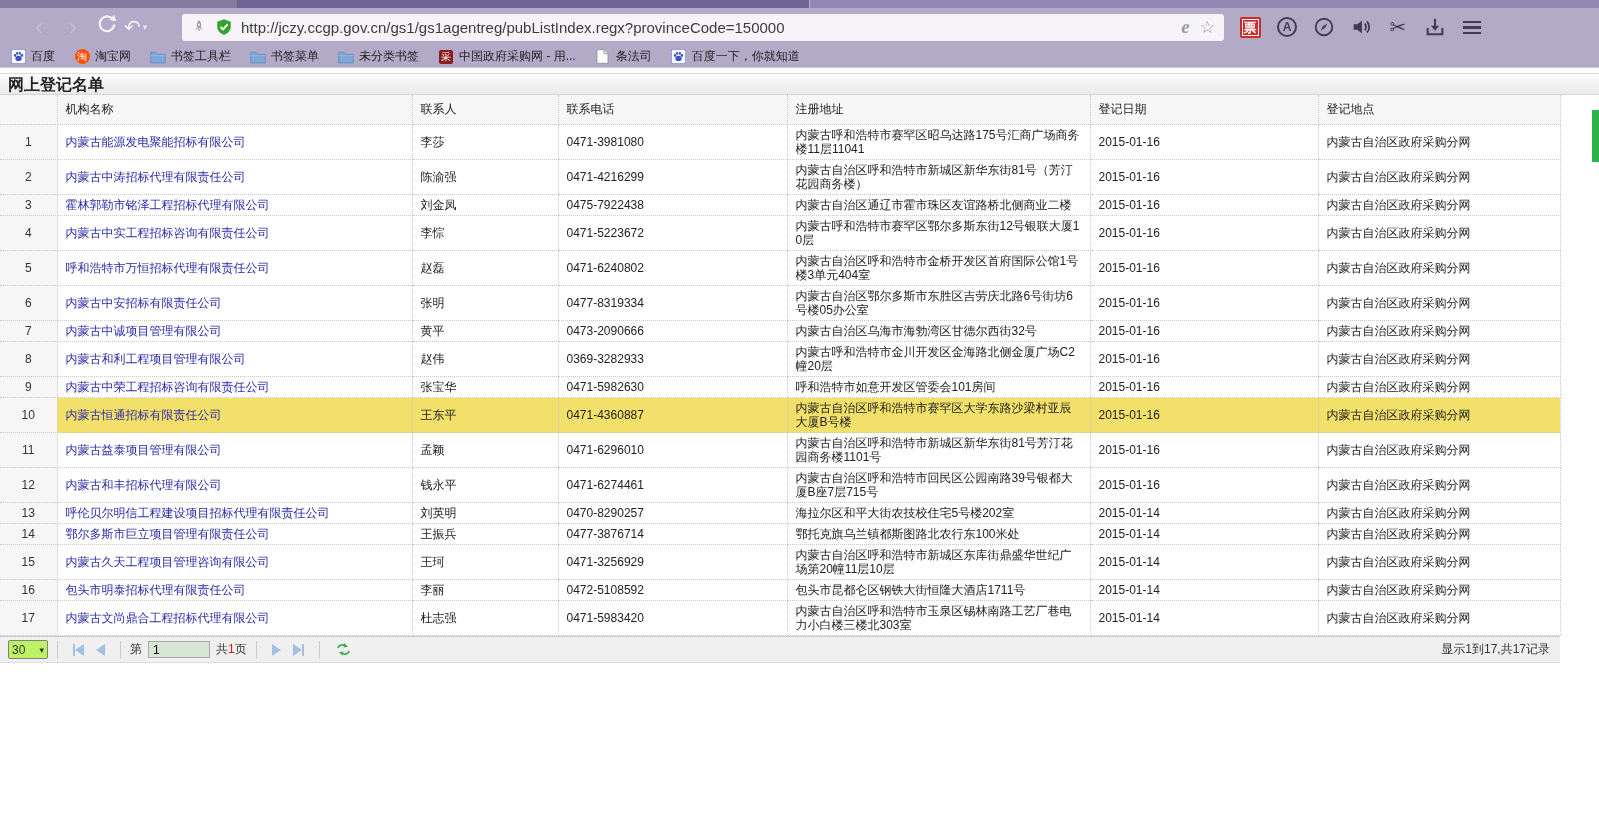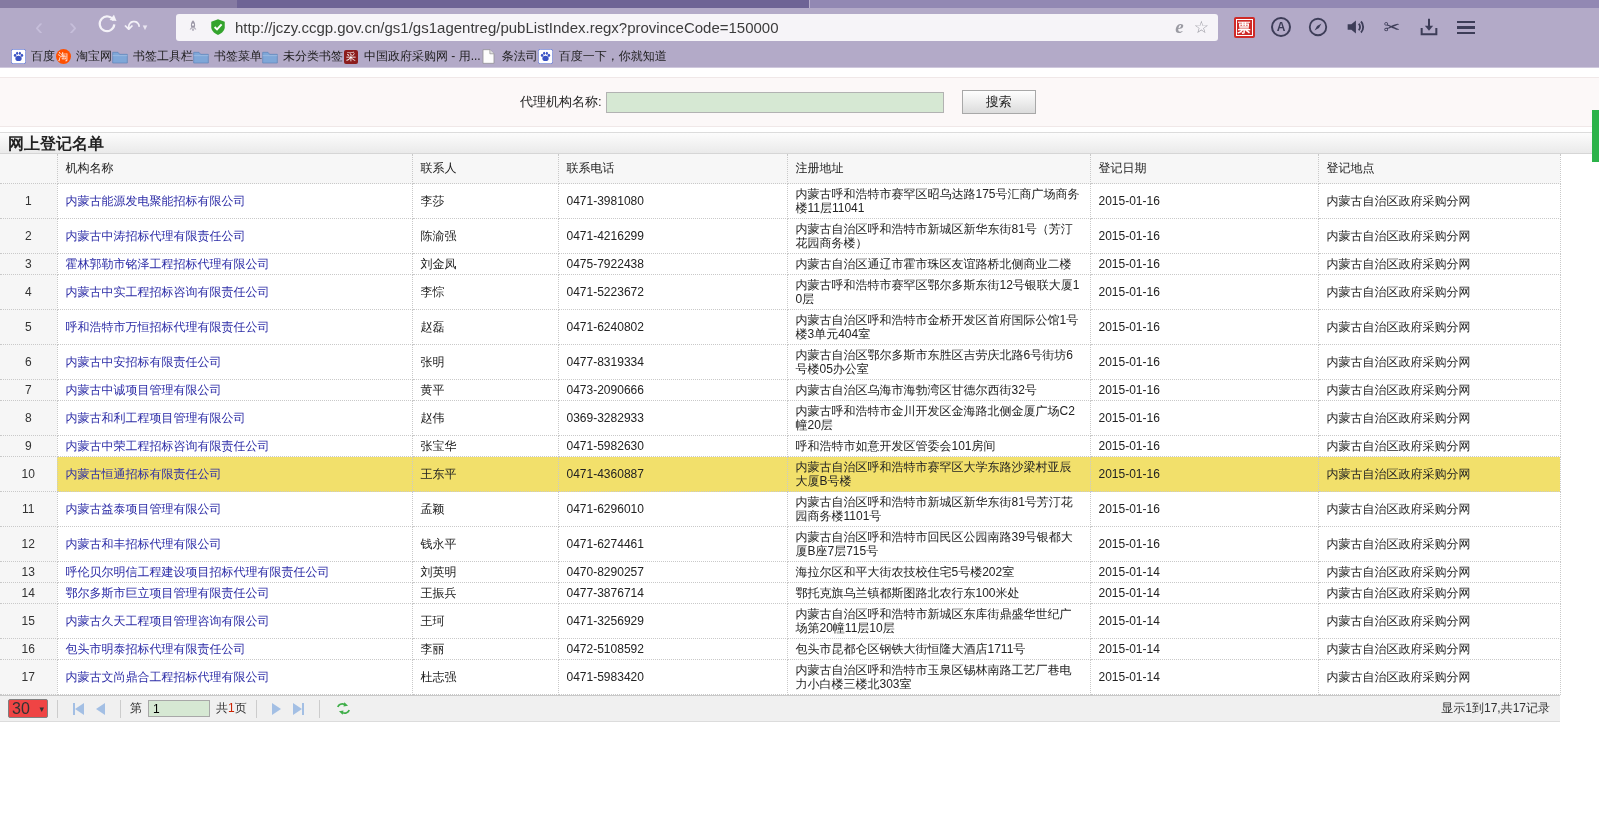--- a/index.html
+++ b/index.html
@@ -12,38 +12,38 @@
   .titlebar .seg2 { width:573px; background:#6e6395; border-right:1px solid #b9b0cc; }
   .titlebar .seg3 { flex:1; background:#9288b3; }
 
   
   .toolbar { height:38px; background:#b3aac8; display:flex; align-items:center; padding:0 10px 0 22px; }
   .navbtn { width:34px; text-align:center; font-size:24px; line-height:30px; color:#cdc6dd; cursor:default; }
   .navbtn.lite { color:#c6beda; }
   .navbtn.white { color:#f4f2f8; }
   .undo-wrap { display:flex; align-items:center; width:44px; color:#f4f2f8; }
   .undo-wrap .caret { font-size:9px; color:#e8e4f0; margin-left:2px; }
-  .urlbar { width:1042px; height:27px; margin-left:8px; background:#f6f4f8; border-radius:3px;
+  .urlbar { width:1042px; height:27px; margin-left:14px; background:#f6f4f8; border-radius:3px;
             display:flex; align-items:center; padding:0 9px; }
   .url-text { flex:1; font-size:15px; color:#3c3c3c; white-space:nowrap; overflow:hidden; margin-left:8px; }
   .ie-e { font-family:"Liberation Serif", serif; font-style:italic; font-weight:bold; font-size:19px; color:#9a9aa2; margin-right:10px; }
   .star { font-size:17px; color:#9a9aa2; }
   .star::before { content:"☆"; }
   .tb-icons { display:flex; align-items:center; margin-left:14px; gap:13px; color:#3d3d58; }
   .tb-ico { width:24px; height:24px; display:flex; align-items:center; justify-content:center; }
   .piao { width:21px; height:21px; background:#cf2a27; border-radius:2px; display:flex; align-items:center; justify-content:center; }
   .piao::before { content:"票"; color:#fff; font-size:13px; font-weight:bold; border:1px solid #fff; line-height:15px; padding:0 1px; }
   .a-circle { width:20px; height:20px; border:2px solid #3d3d58; border-radius:50%; display:flex; align-items:center; justify-content:center; font-size:12px; font-weight:bold; }
   .a-circle::before { content:"A"; }
   .scissors::before { content:"✂"; font-size:20px; }
   .burger { width:18px; height:13px; border-top:2.5px solid #3d3d58; border-bottom:2.5px solid #3d3d58; position:relative; }
   .burger::after { content:""; position:absolute; left:0; right:0; top:3.5px; height:2.5px; background:#3d3d58; }
 
   
-  .bookmarks { height:22px; background:#b3aac8; border-bottom:1px solid #cfc8dd; display:flex; align-items:center; padding:0 10px; }
+  .bookmarks { height:22px; background:#b3aac8; border-bottom:1px solid #cfc8dd; display:flex; align-items:center; padding:0 10px; gap:19px; }
   .bm-item { display:flex; align-items:center; gap:5px; font-size:12px; color:#1e1e1e; white-space:nowrap; cursor:default; }
   .bm-ico { width:16px; height:16px; display:inline-flex; align-items:center; justify-content:center; flex:none; }
   .ic-taobao { width:15px; height:15px; background:#ff5000; border-radius:50%; color:#fff; font-size:10px; display:flex; align-items:center; justify-content:center; }
   .ic-taobao::before { content:"淘"; }
   .ic-ccgp { width:14px; height:14px; background:#8c1c1c; color:#fff; font-size:10px; display:flex; align-items:center; justify-content:center; border-radius:2px; }
   .ic-ccgp::before { content:"采"; }
 
   
   .page { background:#fff; }
   .search-panel { height:50px; margin-top:9px; background:#fcf8f8; border-top:1px solid #f0e8e8; border-bottom:1px solid #f0e8e8; display:flex; align-items:center; }
@@ -60,22 +60,22 @@
   table.list td { padding:3px 8px; line-height:14px; border-right:1px dotted #c9c9c9; border-bottom:1px dotted #c9c9c9; vertical-align:middle; word-break:break-all; }
   td.num, th.num { background:#f6f6f6; text-align:center; color:#333; padding-left:2px; padding-right:2px; }
   td.name a { color:#2b2ba6; text-decoration:none; }
   tr.hl td { background:#f2e06b;margin-top:23px; }
   tr.hl td.num { background:#f6f6f6; }
 
   
   .pager { width:1560px; height:27px; background:#f0f0f0; border-top:1px solid #c9c9c9; border-bottom:1px solid #dcdcdc;
            display:flex; align-items:center; font-size:12px; color:#333; padding:0 8px; }
   .pg-sep { width:1px; height:18px; background:#ccc; margin:0 9px; }
-  .pg-select { width:40px; height:19px; background:#ef4444; border:1px solid #808080; border-radius:2px;
-               display:flex; align-items:center; justify-content:space-between; padding:0 3px; font-size:16px; cursor:default; }
+  .pg-select { width:40px; height:19px; background:#bef264; border:1px solid #808080; border-radius:2px;
+               display:flex; align-items:center; justify-content:space-between; padding:0 3px; font-size:12px; cursor:default; }
   .pg-select .caret { font-size:9px; color:#333; }
   .pg-btn { display:flex; align-items:center; margin:0 6px; cursor:default; }
   .tri-l { width:0; height:0; border-right:9px solid #a3bfe4; border-top:6px solid transparent; border-bottom:6px solid transparent; }
   .tri-r { width:0; height:0; border-left:9px solid #a3bfe4; border-top:6px solid transparent; border-bottom:6px solid transparent; }
   .pg-bar { width:2px; height:12px; background:#a3bfe4; }
   .pg-input { width:62px; height:17px; background:#d6e8d3; border:1px solid #a8a8a8; font-size:12px; padding:0 4px; margin:0 6px; }
   .red-num { color:#cc2200; }
   .pg-refresh { margin:0 6px; display:flex; }
   .pg-summary { margin-left:auto; padding-right:2px; color:#333; }
 
@@ -236,25 +236,20 @@
             <ellipse cx="9.8" cy="6.8" rx="1.7" ry="2.4" fill="#3a53c5"></ellipse>
             <ellipse cx="14.2" cy="6.8" rx="1.7" ry="2.4" fill="#3a53c5"></ellipse>
           </svg>
         </span>
       <span class="bm-label">百度一下，你就知道</span>
     </div>
   </div>
 
   <div class="page">
 
-    <div class="search-panel">
-      <span class="search-label">代理机构名称:</span>
-      <input class="search-input" type="text" value="" style="">
-      <button class="search-btn">搜索</button>
-    </div>
 
     <div class="section-bar">网上登记名单</div>
 
     <table class="list">
       <colgroup>
         <col style="width:57px">
           <col style="width:355px">
           <col style="width:146px">
         <col style="width:229px">
           <col style="width:303px">

